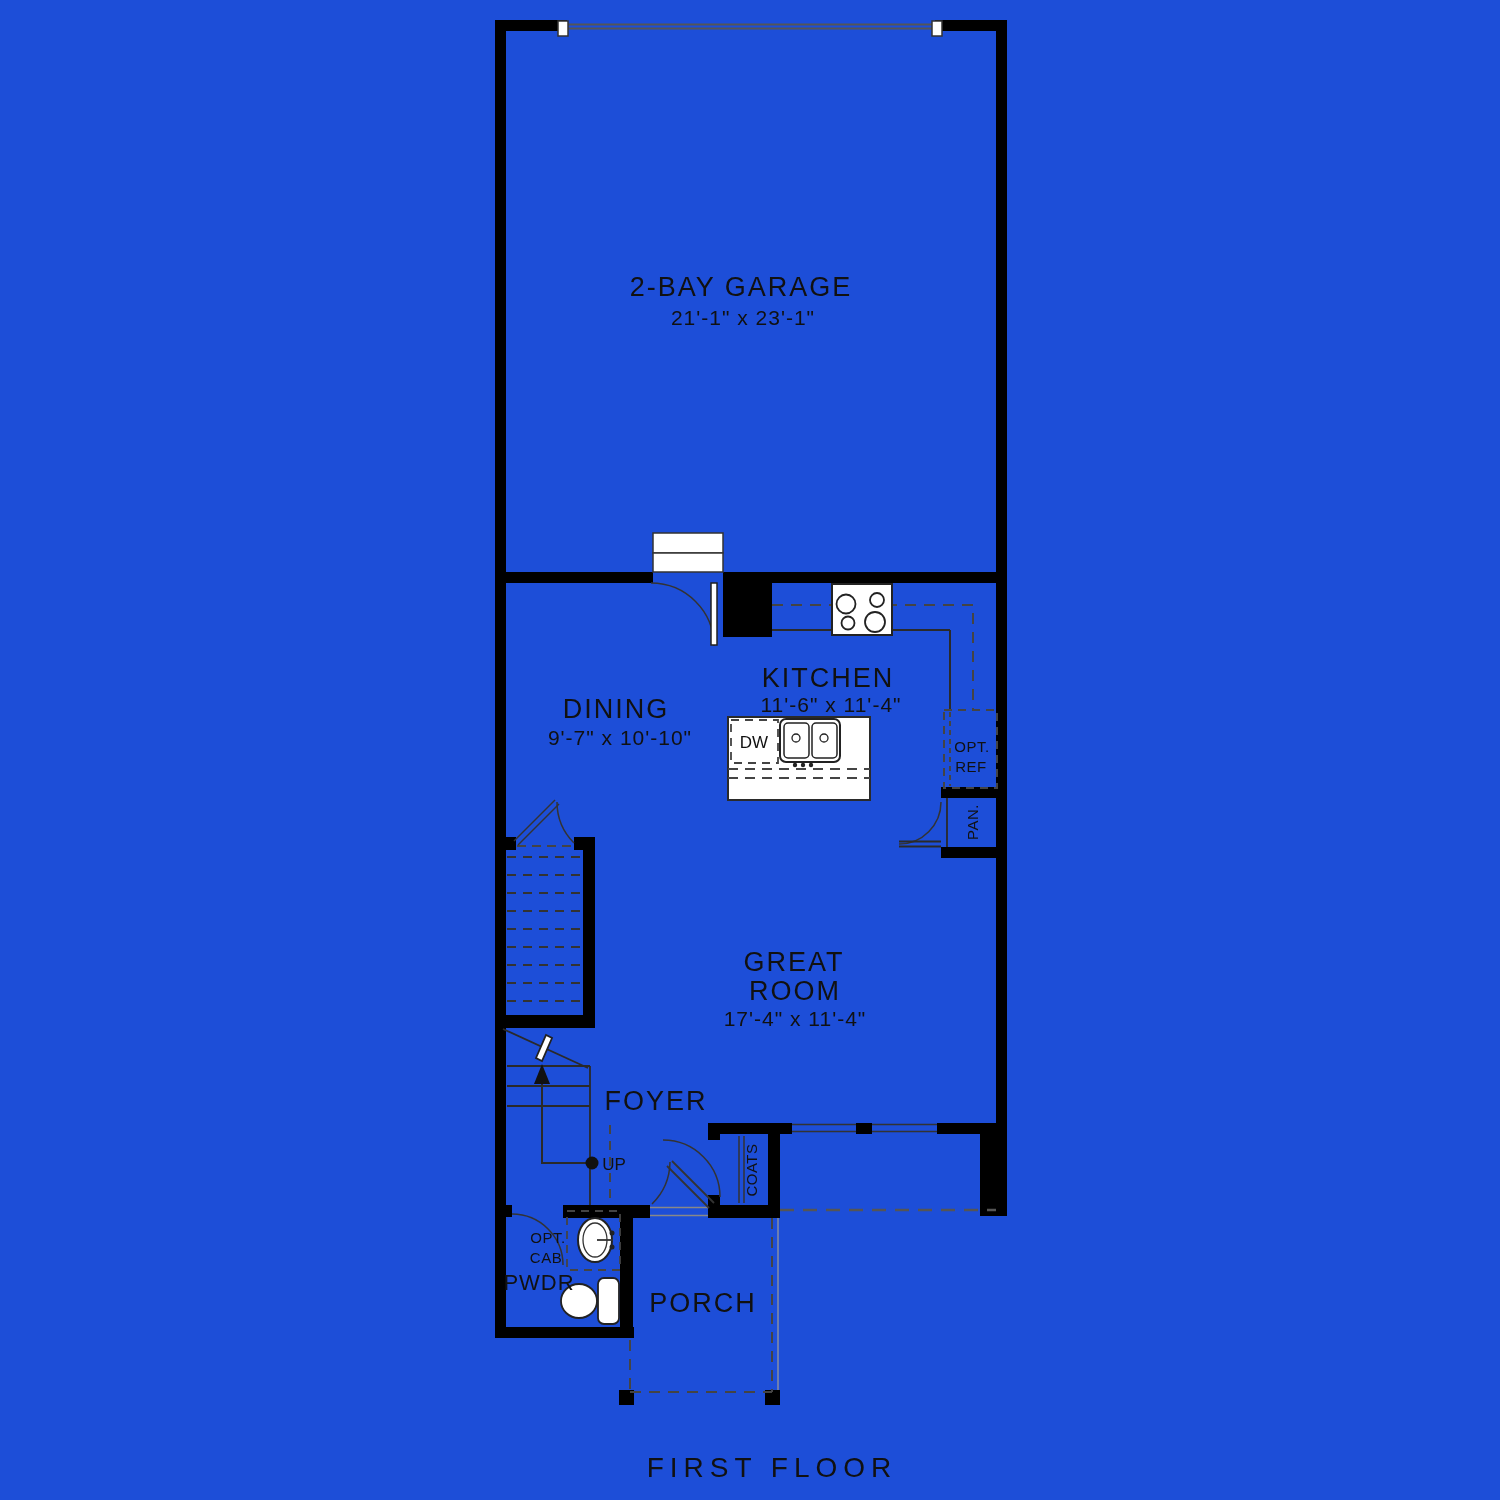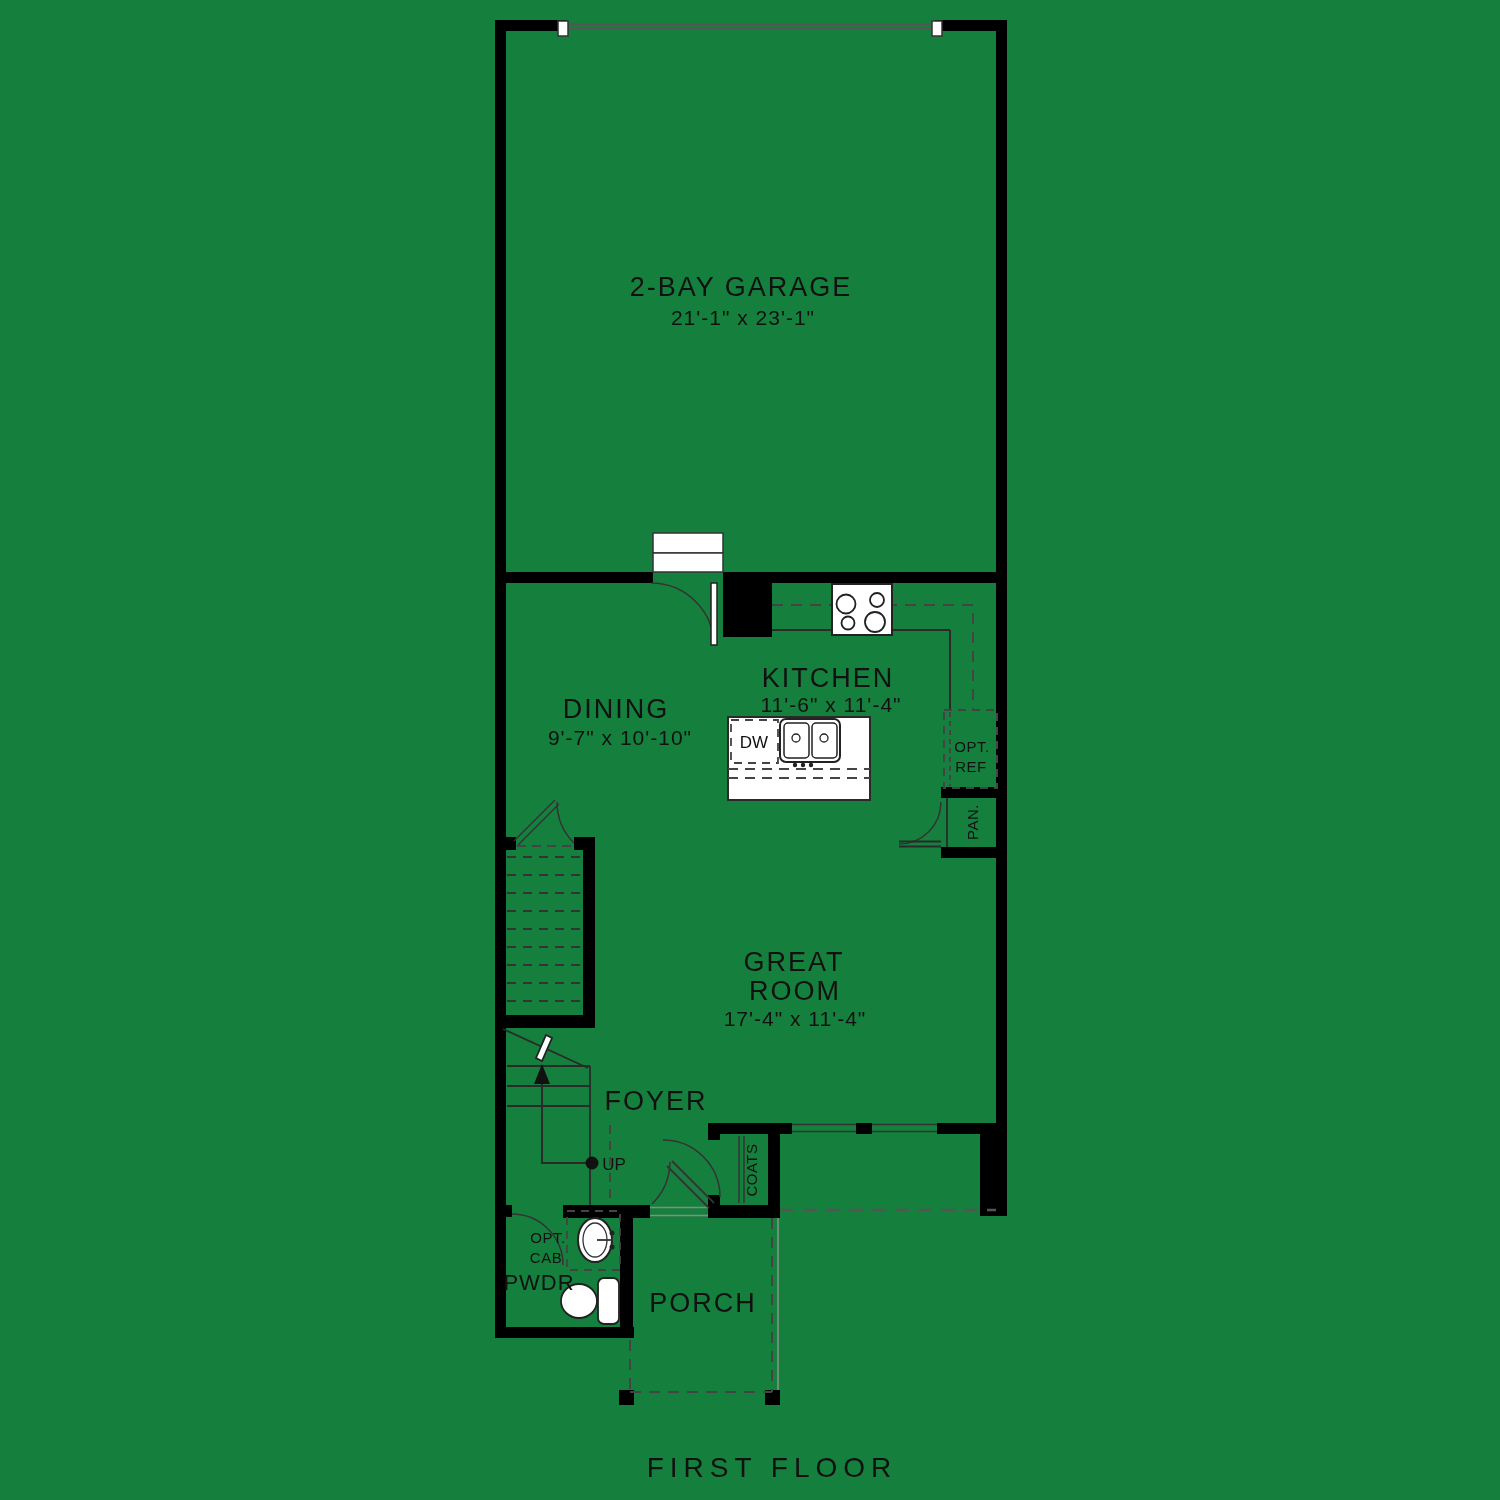--- a/index.html
+++ b/index.html
@@ -7,21 +7,21 @@
     padding: 0;
     background: #ffffff;
     width: 1500px;
     height: 1500px;
     font-family: "Liberation Sans", sans-serif;
   }
   #stage {
     position: relative;
     width: 1500px;
     height: 1500px;
-    background: #15803d;
+    background: #1d4ed8;
     overflow: hidden;
   }
   svg { display: block; }
   text {
     font-family: "Liberation Sans", sans-serif;
     fill: #111111;
   }
   .room-label   { font-size: 27px; letter-spacing: 2px; }
   .room-dims    { font-size: 21px; letter-spacing: 1px; }
   .small-label  { font-size: 15px; letter-spacing: 0.5px; }

